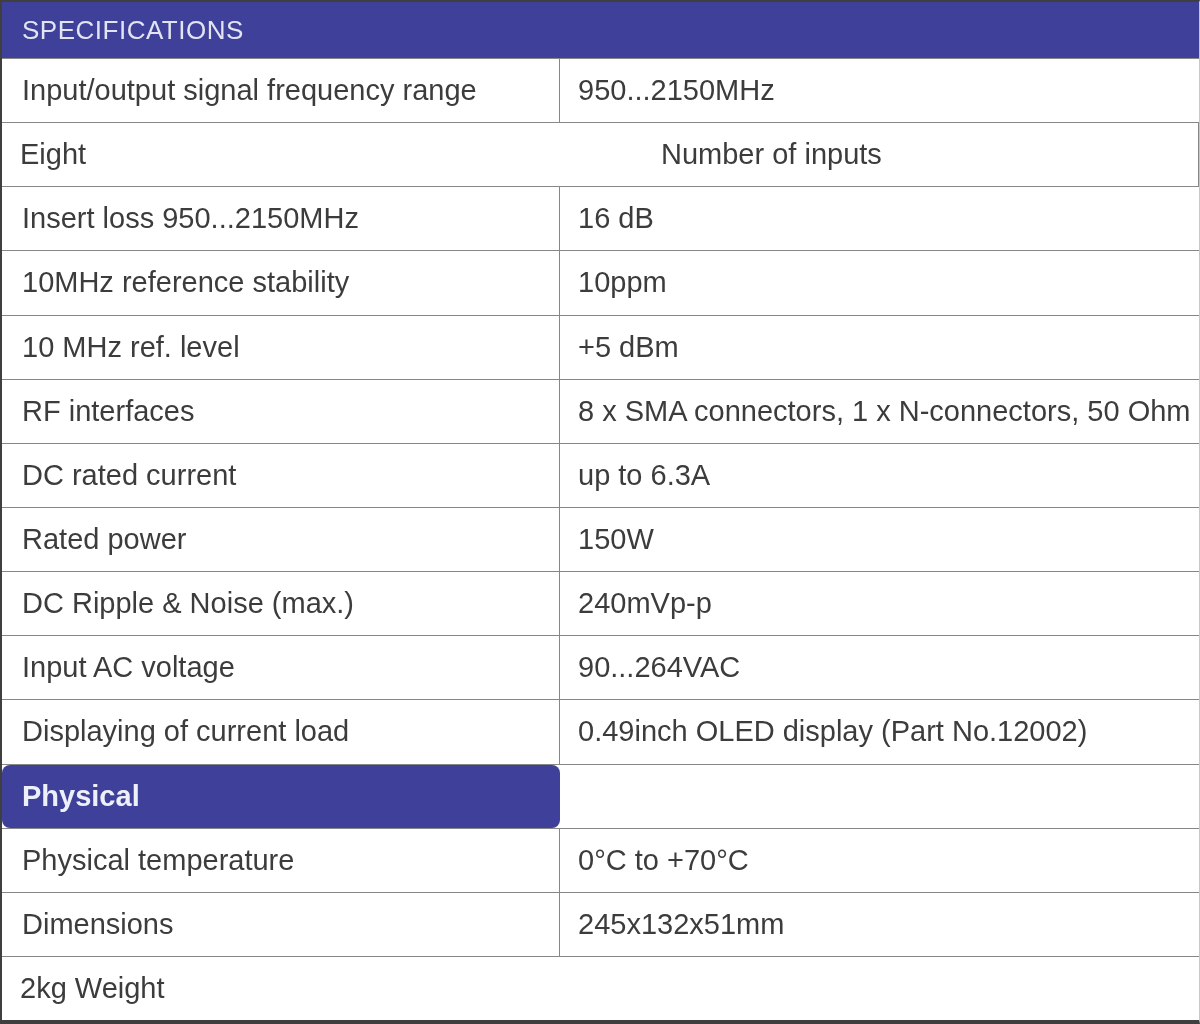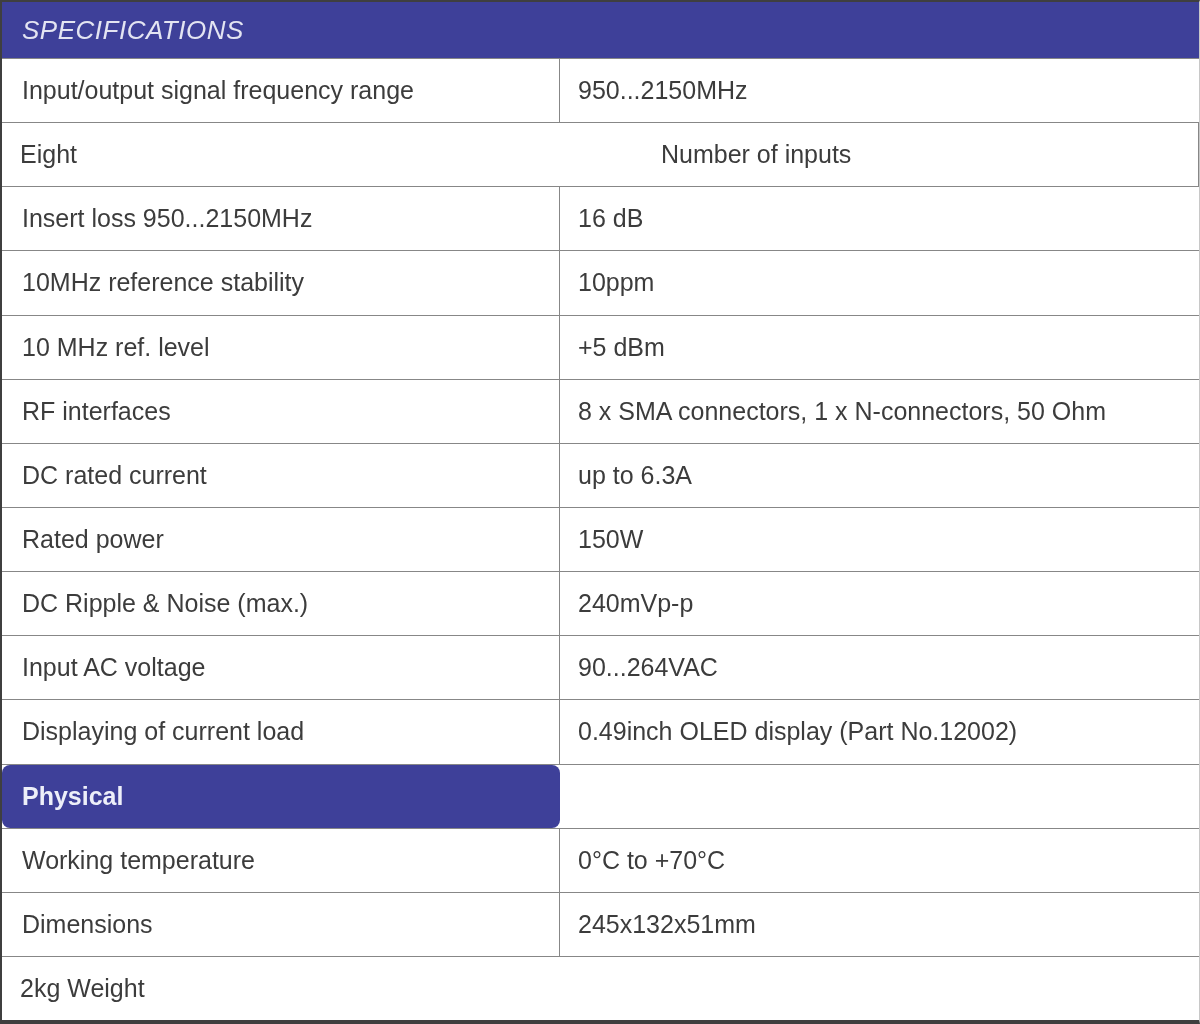--- a/index.html
+++ b/index.html
@@ -30,31 +30,30 @@
   }
   .thead {
     flex: none;
     height: 56px;
     background: var(--header-bg);
     color: var(--header-text);
     display: flex; align-items: center;
     padding-left: 20px;
     font-size: 26px;
     letter-spacing: 0.5px;
-    font-style: italic;
   }
   .row {
     flex: 1;
     display: flex;
     border-top: 1px solid var(--row-border);
     background: #ffffff;
   }
   .cell {
     display: flex; align-items: center;
-    font-size: 25px;
+    font-size: 29px;
     color: var(--cell-text);
     overflow: hidden;
     white-space: nowrap;
   }
   .cell.label {
     flex: none;
     width: 558px;
     padding-left: 20px;
     border-right: 1px solid var(--row-border);
   }
@@ -123,21 +122,21 @@
     <div class="cell label">Displaying of current load</div>
     <div class="cell value">0.49inch OLED display (Part No.12002)</div>
   </div>
 
   <div class="row section-row">
     <div class="cell label">Physical</div>
     <div class="cell value"></div>
   </div>
 
   <div class="row">
-    <div class="cell label">Working temperature</div>
+    <div class="cell label">Physical temperature</div>
     <div class="cell value">0°C to +70°C</div>
   </div>
   <div class="row">
     <div class="cell label">Dimensions</div>
     <div class="cell value">245x132x51mm</div>
   </div>
   <div class="row">
     <div class="cell value">2kg Weight</div>
   </div>
 

